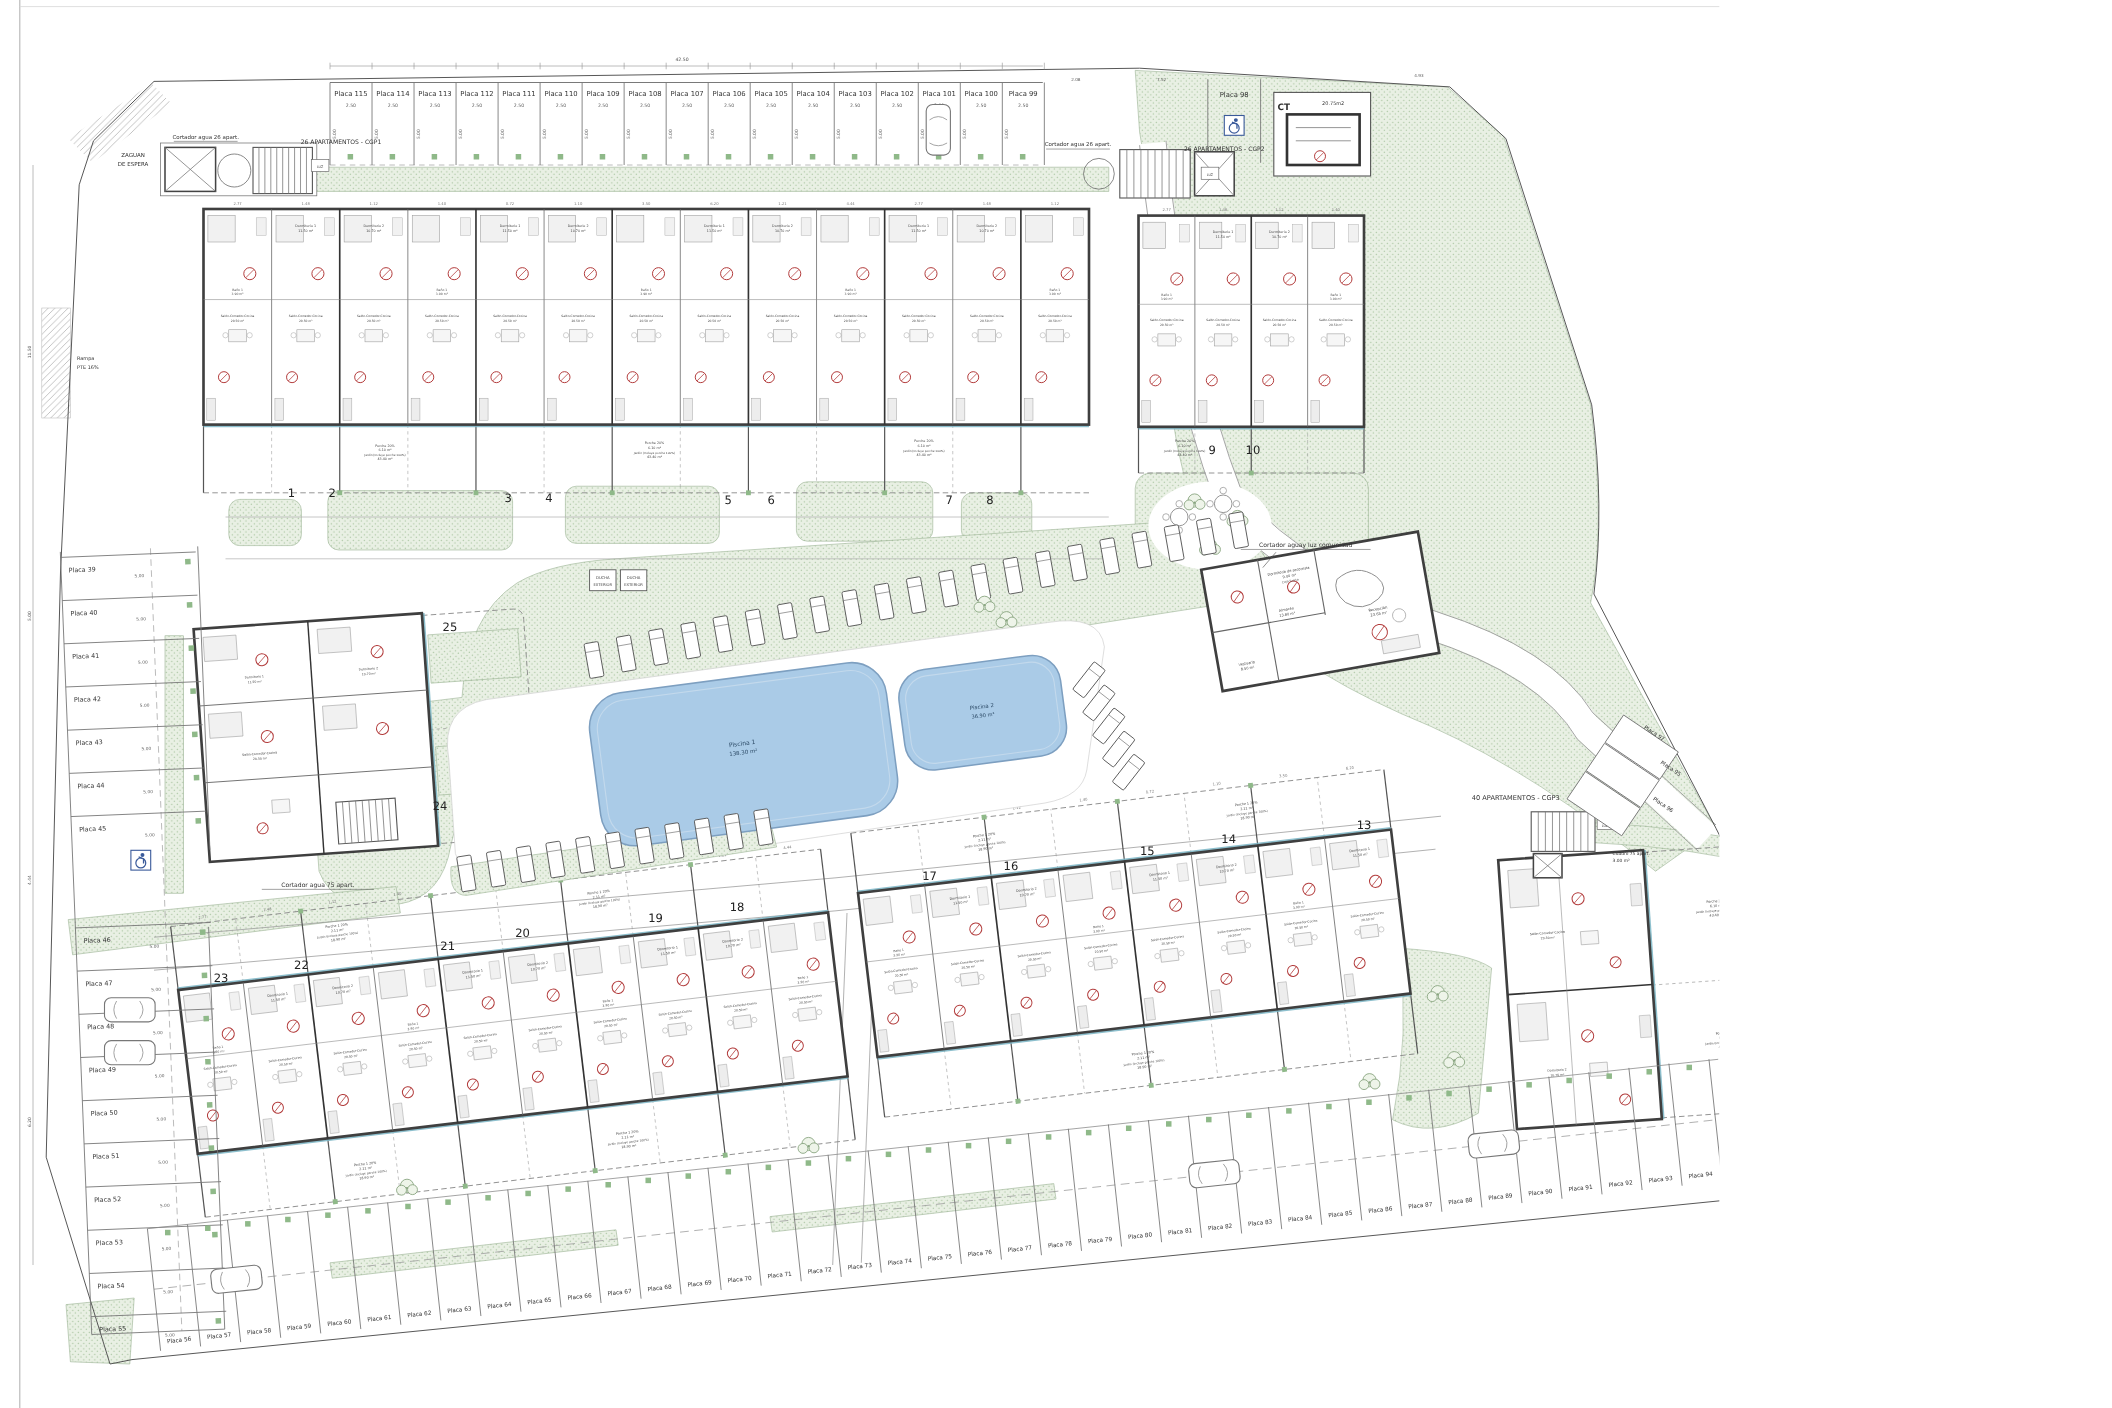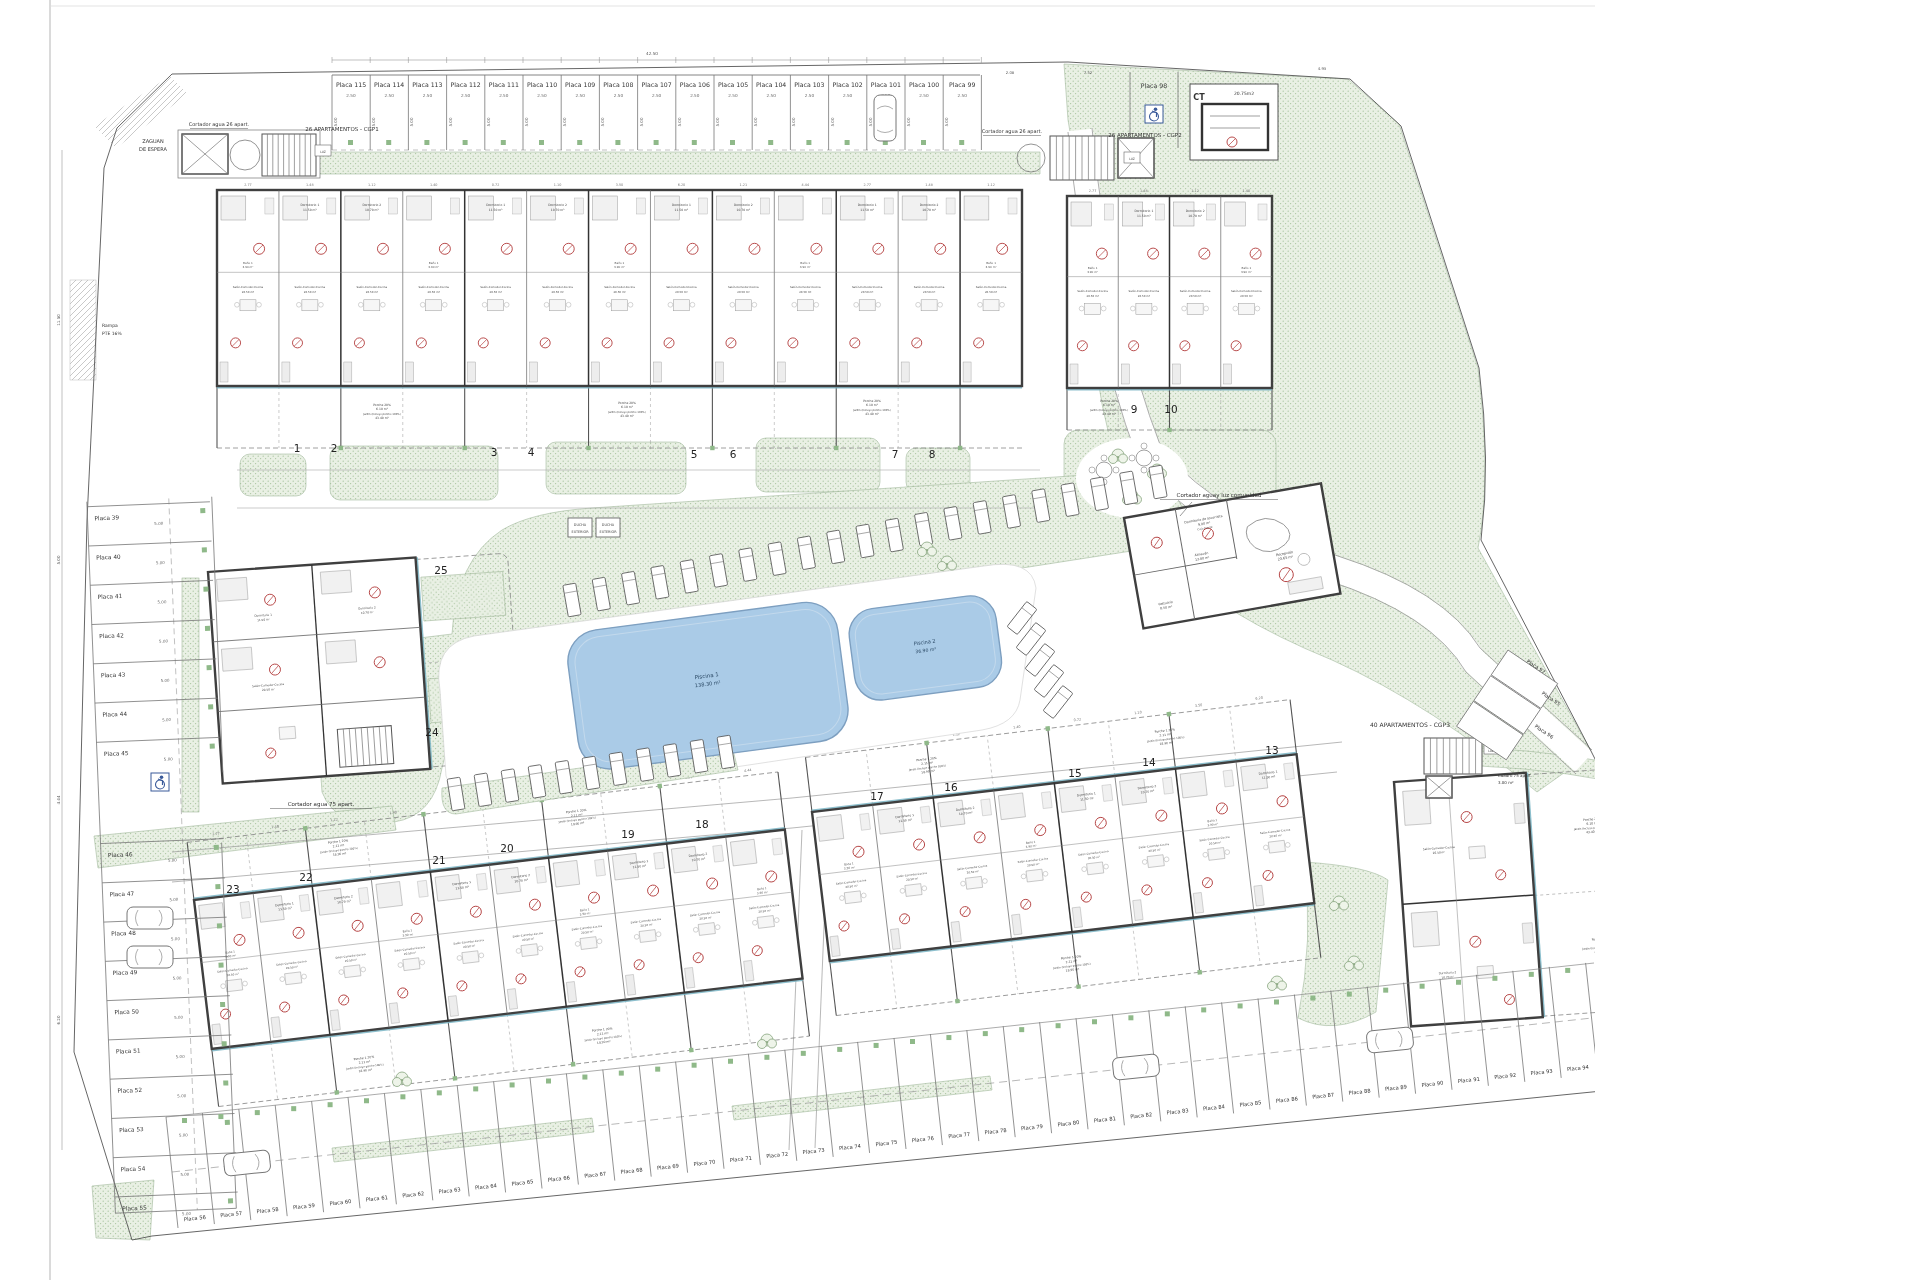--- a/index.html
+++ b/index.html
@@ -1,17 +1,17 @@
 <!DOCTYPE html>
 <html><head>
 <meta charset="utf-8">
 <style>
   html,body{margin:0;padding:0;background:#ffffff;}
   .sheet{position:relative;width:1563px;height:1280px;background:#fff;overflow:hidden;
-         font-family:"DejaVu Sans","Liberation Sans",sans-serif;margin-left:32px;}
+         font-family:"DejaVu Sans","Liberation Sans",sans-serif;}
   svg{display:block}
   text{font-family:"DejaVu Sans","Liberation Sans",sans-serif;}
 </style>
 </head>
 <body>
 
 <div class="sheet">
   <svg id="plan" width="1920" height="1280" viewBox="0 0 1920 1280">
       <defs>
         <pattern id="gh" width="5" height="5" patternUnits="userSpaceOnUse">

